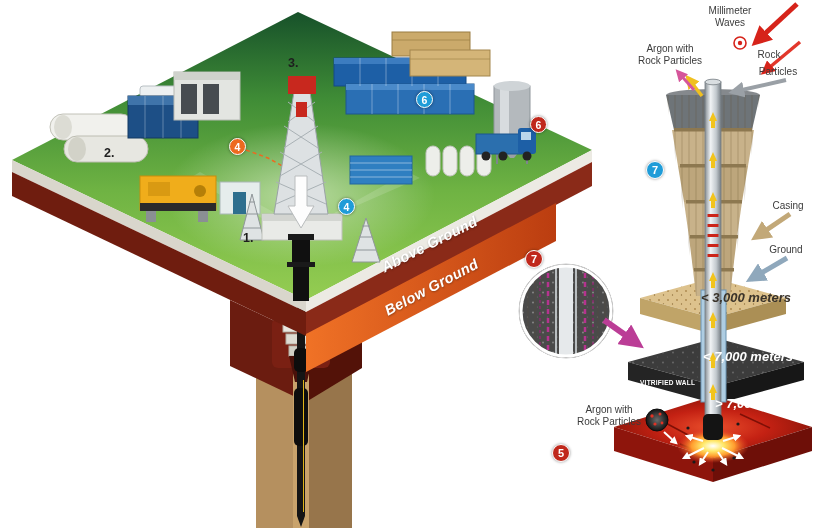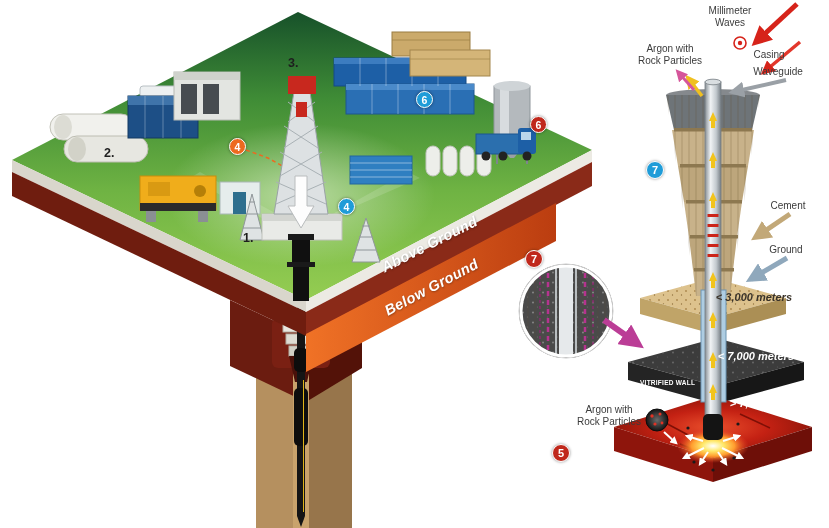--- a/index.html
+++ b/index.html
@@ -11,21 +11,21 @@
   .step{position:absolute;font-size:12.5px;font-weight:700;color:#1e1e1e;}
   .badge{position:absolute;width:17px;height:17px;border-radius:50%;color:#fff;font-weight:700;
          font-size:10.5px;display:flex;align-items:center;justify-content:center;
          border:1.5px solid #fff;box-shadow:0 0 3px rgba(0,0,0,.45);box-sizing:border-box;}
   .badge.lg{width:18px;height:18px;font-size:11px;}
   .badge.orange{background:#ed6a1f;}
   .badge.blue{background:#1f9cd8;}
   .badge.red{background:#c0281c;}
   .ground{position:absolute;color:#fff;font-weight:700;font-style:italic;font-size:14.5px;
           letter-spacing:.4px;text-align:center;text-shadow:0 1px 2px rgba(0,0,0,.35);}
-  .depth{font-style:italic;font-weight:700;font-size:11px;color:#3a332a;text-align:right;}
+  .depth{font-style:italic;font-weight:700;font-size:13px;color:#3a332a;}
   .depth.white{color:#fff;}
   .tiny{font-size:6.5px;font-weight:700;color:#fff;letter-spacing:.25px;white-space:nowrap;}
 </style>
 </head>
 <body>
 
 <div class="stage">
 
 <svg width="829" height="528" viewBox="0 0 829 528">
   <defs>
@@ -386,25 +386,25 @@
   <div class="badge orange" style="left:229px;top:138px">4</div>
   <div class="badge blue" style="left:338px;top:198px">4</div>
   <div class="badge blue" style="left:416px;top:91px">6</div>
   <div class="badge red" style="left:530px;top:116px">6</div>
 
   <div class="ground" style="left:352px;top:236px;width:155px;transform:rotate(-27deg)">Above Ground</div>
   <div class="ground" style="left:354px;top:279px;width:155px;transform:rotate(-28deg)">Below Ground</div>
 
   <div class="lbl" style="left:693px;top:5px;width:74px">Millimeter
 Waves</div>
-  <div class="lbl" style="left:748px;top:49px;width:42px">Casing</div>
+  <div class="lbl" style="left:748px;top:49px;width:42px">Rock</div>
   <div class="lbl" style="left:626px;top:43px;width:88px">Argon with
 Rock Particles</div>
-  <div class="lbl" style="left:748px;top:66px;width:60px">Waveguide</div>
-  <div class="lbl" style="left:764px;top:200px;width:48px">Cement</div>
+  <div class="lbl" style="left:748px;top:66px;width:60px">Particles</div>
+  <div class="lbl" style="left:764px;top:200px;width:48px">Casing</div>
   <div class="lbl" style="left:762px;top:244px;width:48px">Ground</div>
 
   <div class="badge blue lg" style="left:646px;top:161px">7</div>
   <div class="badge red lg" style="left:525px;top:250px">7</div>
   <div class="badge red lg" style="left:552px;top:444px">5</div>
 
   <div class="lbl depth" style="left:700px;top:291px;width:92px">&lt; 3,000 meters</div>
   <div class="lbl depth white" style="left:702px;top:350px;width:92px">&lt; 7,000 meters</div>
   <div class="lbl tiny" style="left:640px;top:379px">VITRIFIED WALL</div>
   <div class="lbl depth white" style="left:714px;top:397px;width:92px">&gt; 7,000 meters</div>

